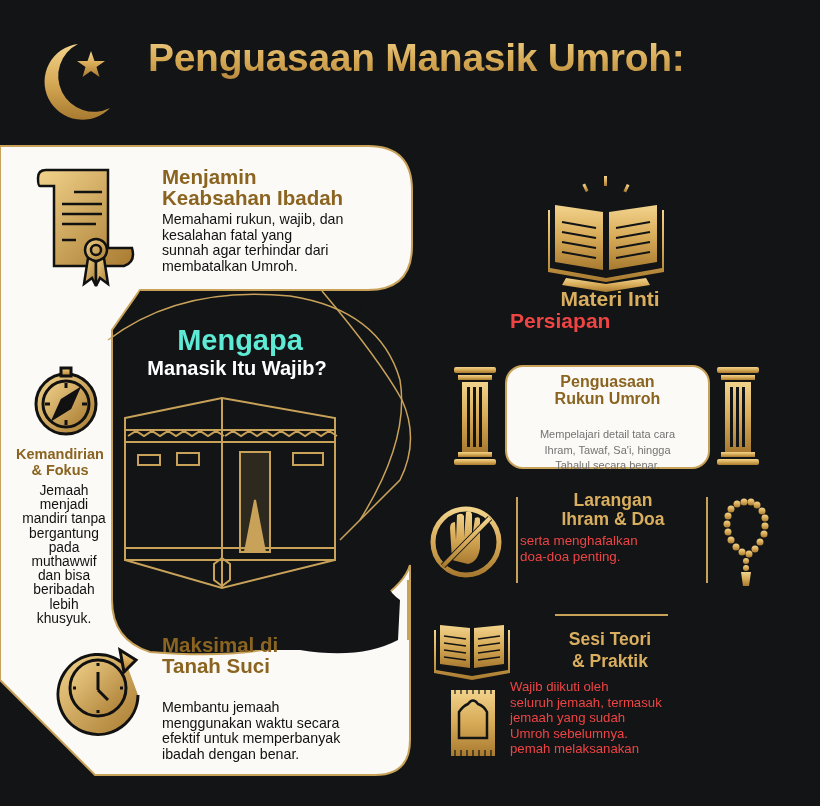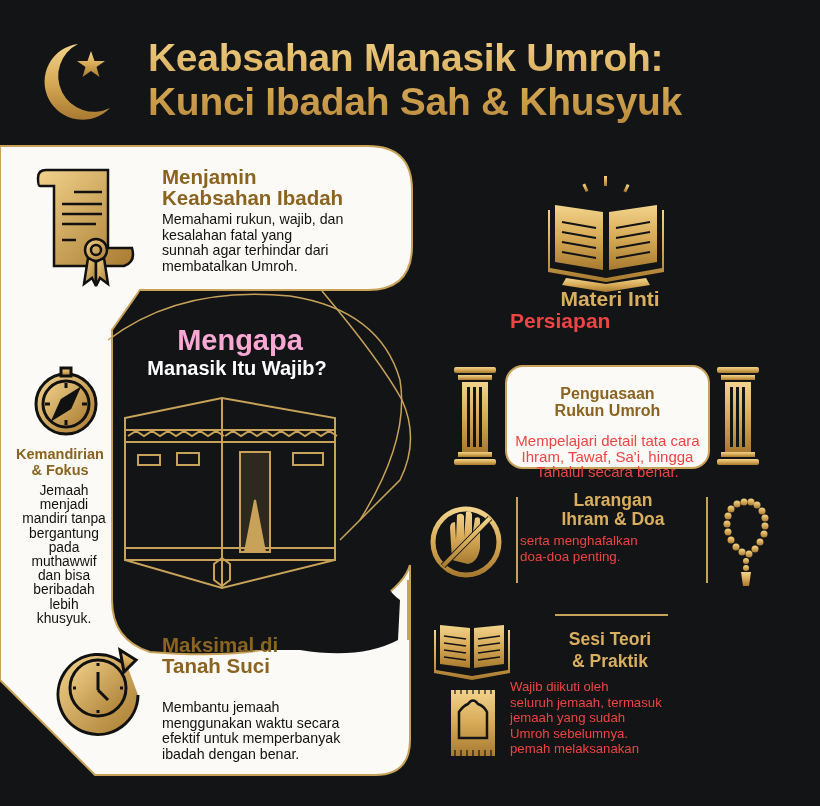--- a/index.html
+++ b/index.html
@@ -31,44 +31,44 @@
     color: #8a6420; font-weight: bold; font-size: 20.5px; line-height: 21px;
   }
   .card-body {
     color: #111; font-size: 14.2px; line-height: 15.5px;
   }
   .dark-heading { color: #d9ae5e; font-weight: bold; text-align: center; }
   .white-text { color: #ef4444; text-align: left; }
 
   .center-title-1 {
     left: 160px; top: 324px; width: 160px; text-align: center;
-    font-size: 29px; font-weight: bold; color: #f9a8d4;
+    font-size: 29px; font-weight: bold; color: #5eead4;
   }
   .center-title-2 {
     left: 112px; top: 357px; width: 250px; text-align: center;
     font-size: 20px; font-weight: bold; color: #fff;
   }
 
   .kem-heading {
     left: 2px; top: 446px; width: 116px; text-align: center;
     font-size: 14.5px; line-height: 16px; font-weight: bold; color: #8a6420;
   }
   .kem-body {
     left: 6px; top: 484px; width: 116px; text-align: center;
     font-size: 13.8px; line-height: 14.2px; color: #111;
   }
 
   .right-col-heading { font-size: 21px; font-weight: bold; line-height: 22px; }
   .rukun-box {
     left: 505px; top: 365px; width: 205px; height: 104px;
     background: #fbfaf6; border: 2px solid #c9a25a; border-radius: 18px;
-    text-align: center; padding-top: 18px;
+    text-align: center; padding-top: 6px;
   }
   .rukun-heading { font-size: 16px; line-height: 17px; font-weight: bold; color: #8a6420; }
-  .rukun-body { font-size: 15px; line-height: 15.5px; color: #ef4444; margin-top: 14px; }
+  .rukun-body { font-size: 11px; line-height: 15.5px; color: #737373; margin-top: 20px; }
 
   .vline { background: #c9a25a; width: 2px; }
   .hline { background: #c9a25a; height: 2px; }
 </style>
 </head>
 <body>
 
 <svg id="left-shape" class="abs" width="820" height="806">
   <defs>
     <linearGradient id="gold" x1="0" y1="0" x2="0" y2="1">
@@ -252,22 +252,21 @@
         <line x1="467" y1="750" x2="467" y2="758"></line>
         <line x1="473" y1="750" x2="473" y2="758"></line>
         <line x1="479" y1="750" x2="479" y2="758"></line>
         <line x1="485" y1="750" x2="485" y2="758"></line>
         <line x1="491" y1="750" x2="491" y2="758"></line>
     </g>
   </g>
 </svg>
 
 <div class="abs title gold-text">
-  <div>Keabsahan Manasik Umroh:</div>
-  <div>Kunci Ibadah Sah &amp; Khusyuk</div>
+  <div>Penguasaan Manasik Umroh:</div>
 </div>
 
 <div class="abs" style="left:162px; top:166px; width:250px;">
   <div class="card-heading">
     <div>Menjamin</div>
     <div>Keabsahan Ibadah</div>
   </div>
   <div class="card-body" style="margin-top:4px;">
     <div>Memahami rukun, wajib, dan</div>
     <div>kesalahan fatal yang</div>

